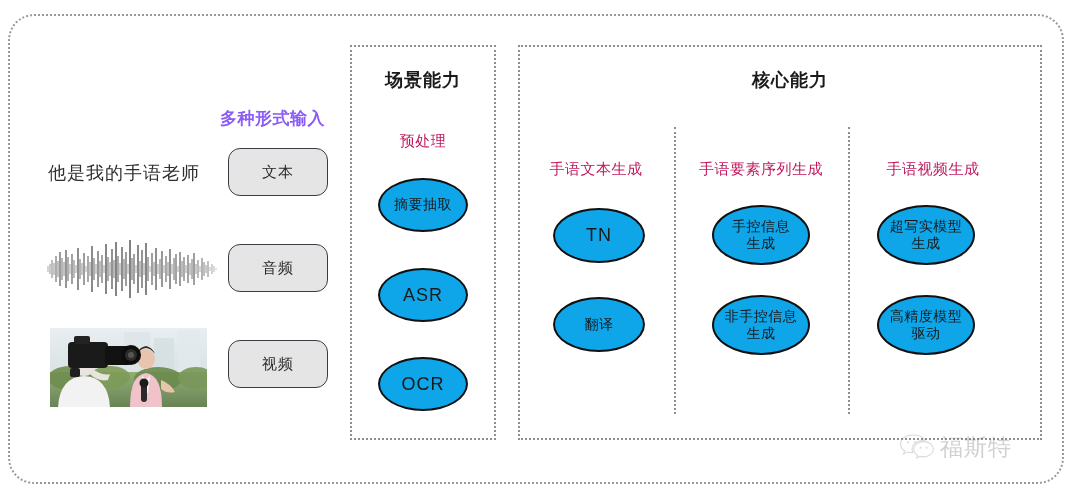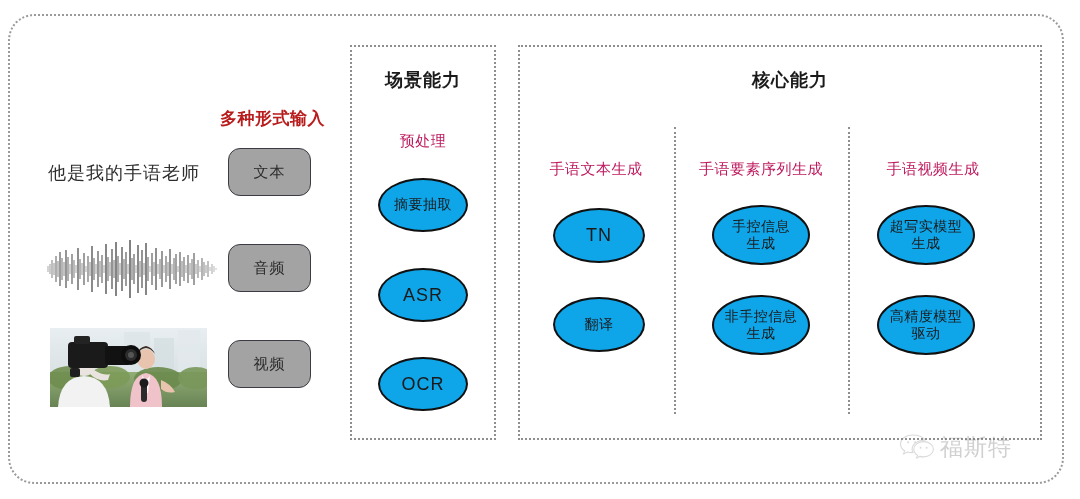--- a/index.html
+++ b/index.html
@@ -51,41 +51,41 @@
     font-weight: bold;
     color: #1a1a1a;
     letter-spacing: 1px;
   }
 
   
   .input-caption {
     position: absolute;
     font-size: 17px;
     font-weight: bold;
-    color: #b91c1c;
+    color: #8b5cf6;
     letter-spacing: 0.5px;
     white-space: nowrap;
   }
 
   .sample-text {
     position: absolute;
     font-size: 18px;
     color: #2e2e2e;
     white-space: nowrap;
     letter-spacing: 1px;
   }
 
   .pill {
     position: absolute;
     box-sizing: border-box;
-    width: 83px;
+    width: 100px;
     height: 48px;
     border: 1.6px solid #3c3c46;
     border-radius: 12px;
-    background: #a3a3a3;
+    background: #e5e5e5;
     display: flex;
     align-items: center;
     justify-content: center;
     font-size: 15px;
     color: #2b2b2b;
     letter-spacing: 1px;
   }
 
   .waveform {
     position: absolute;

